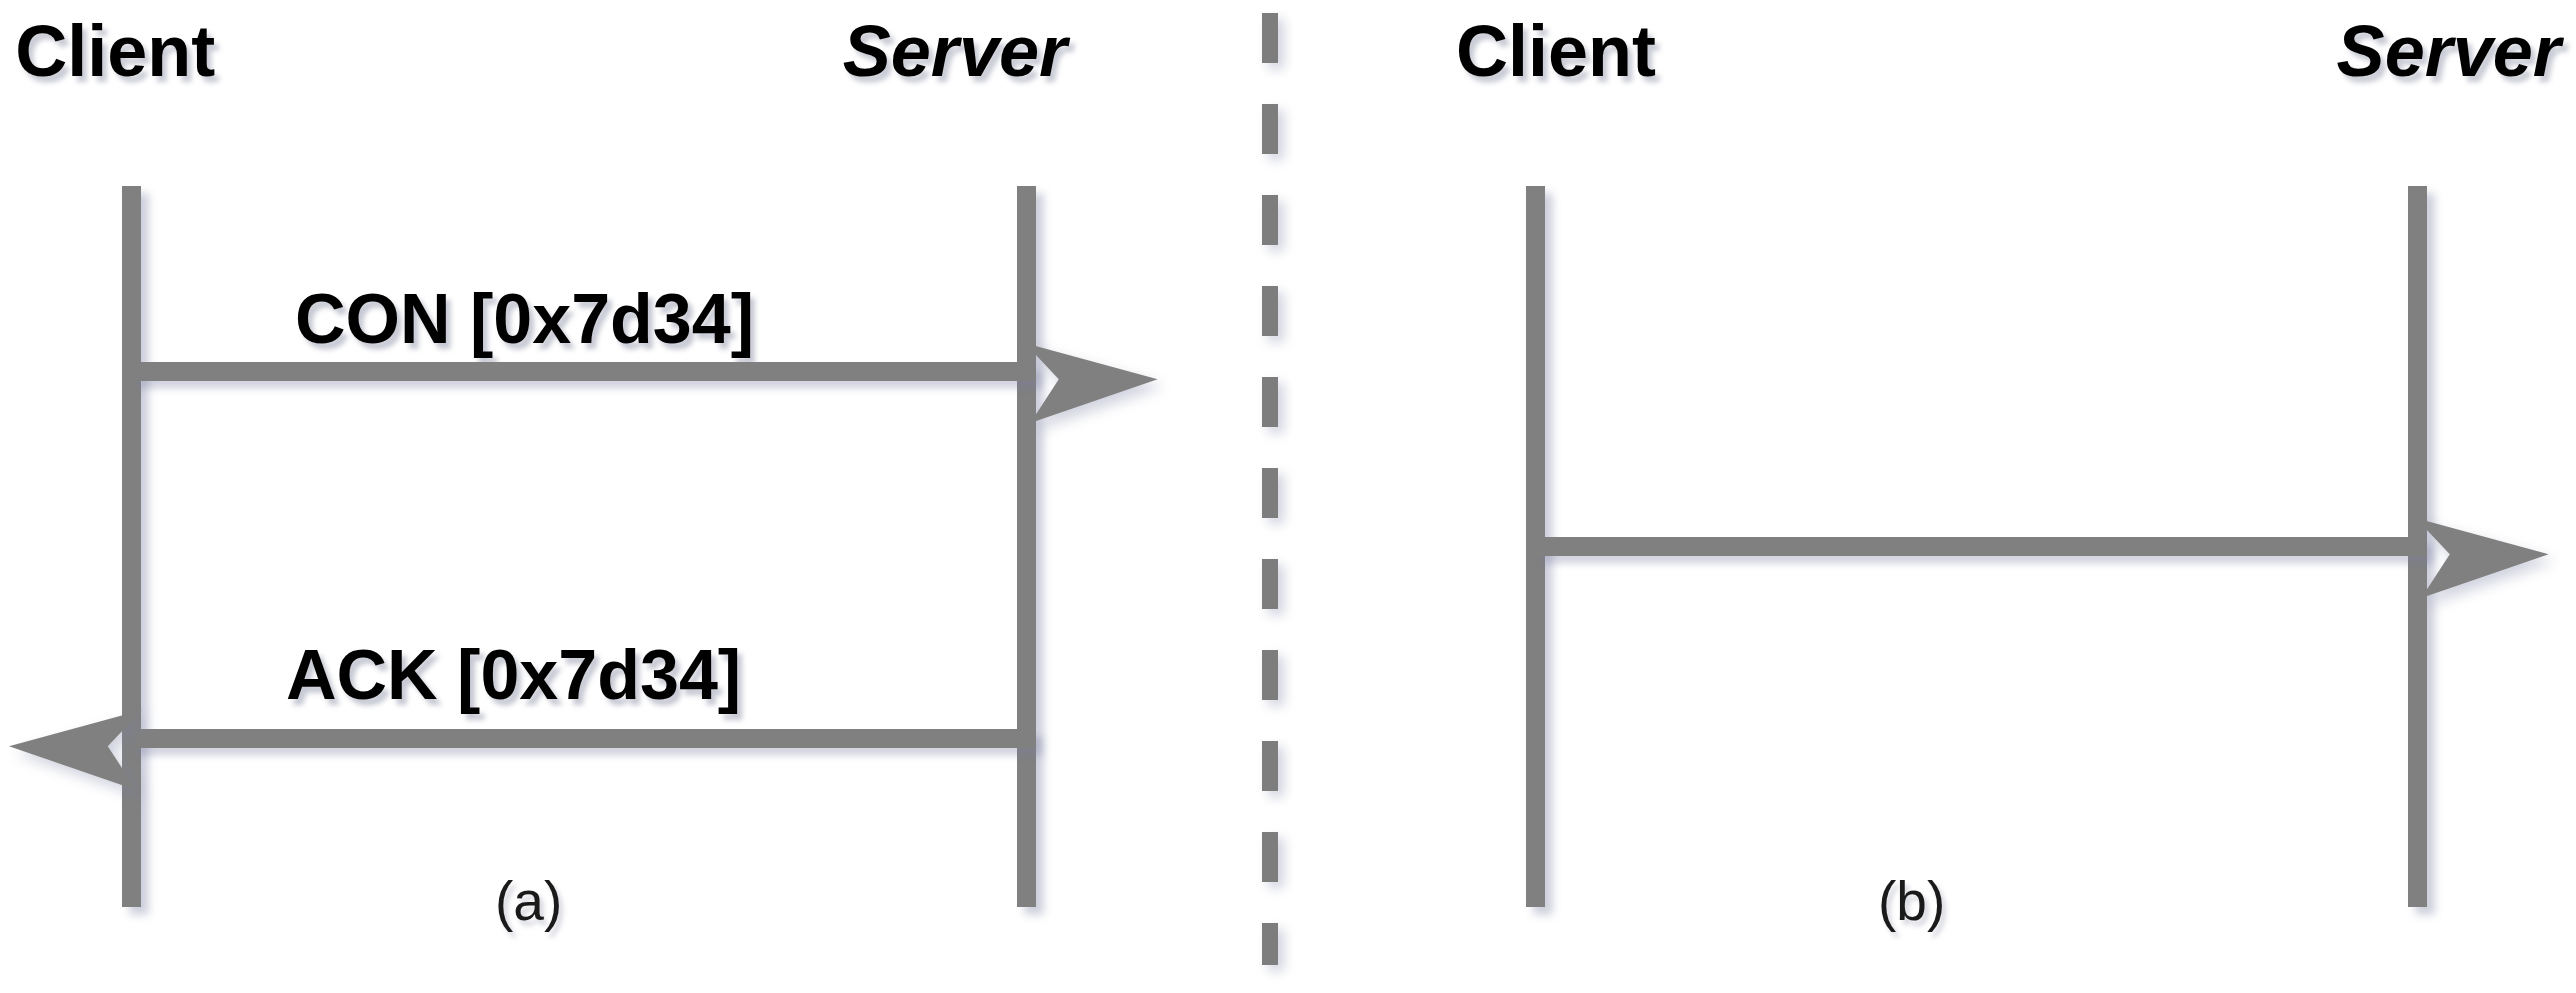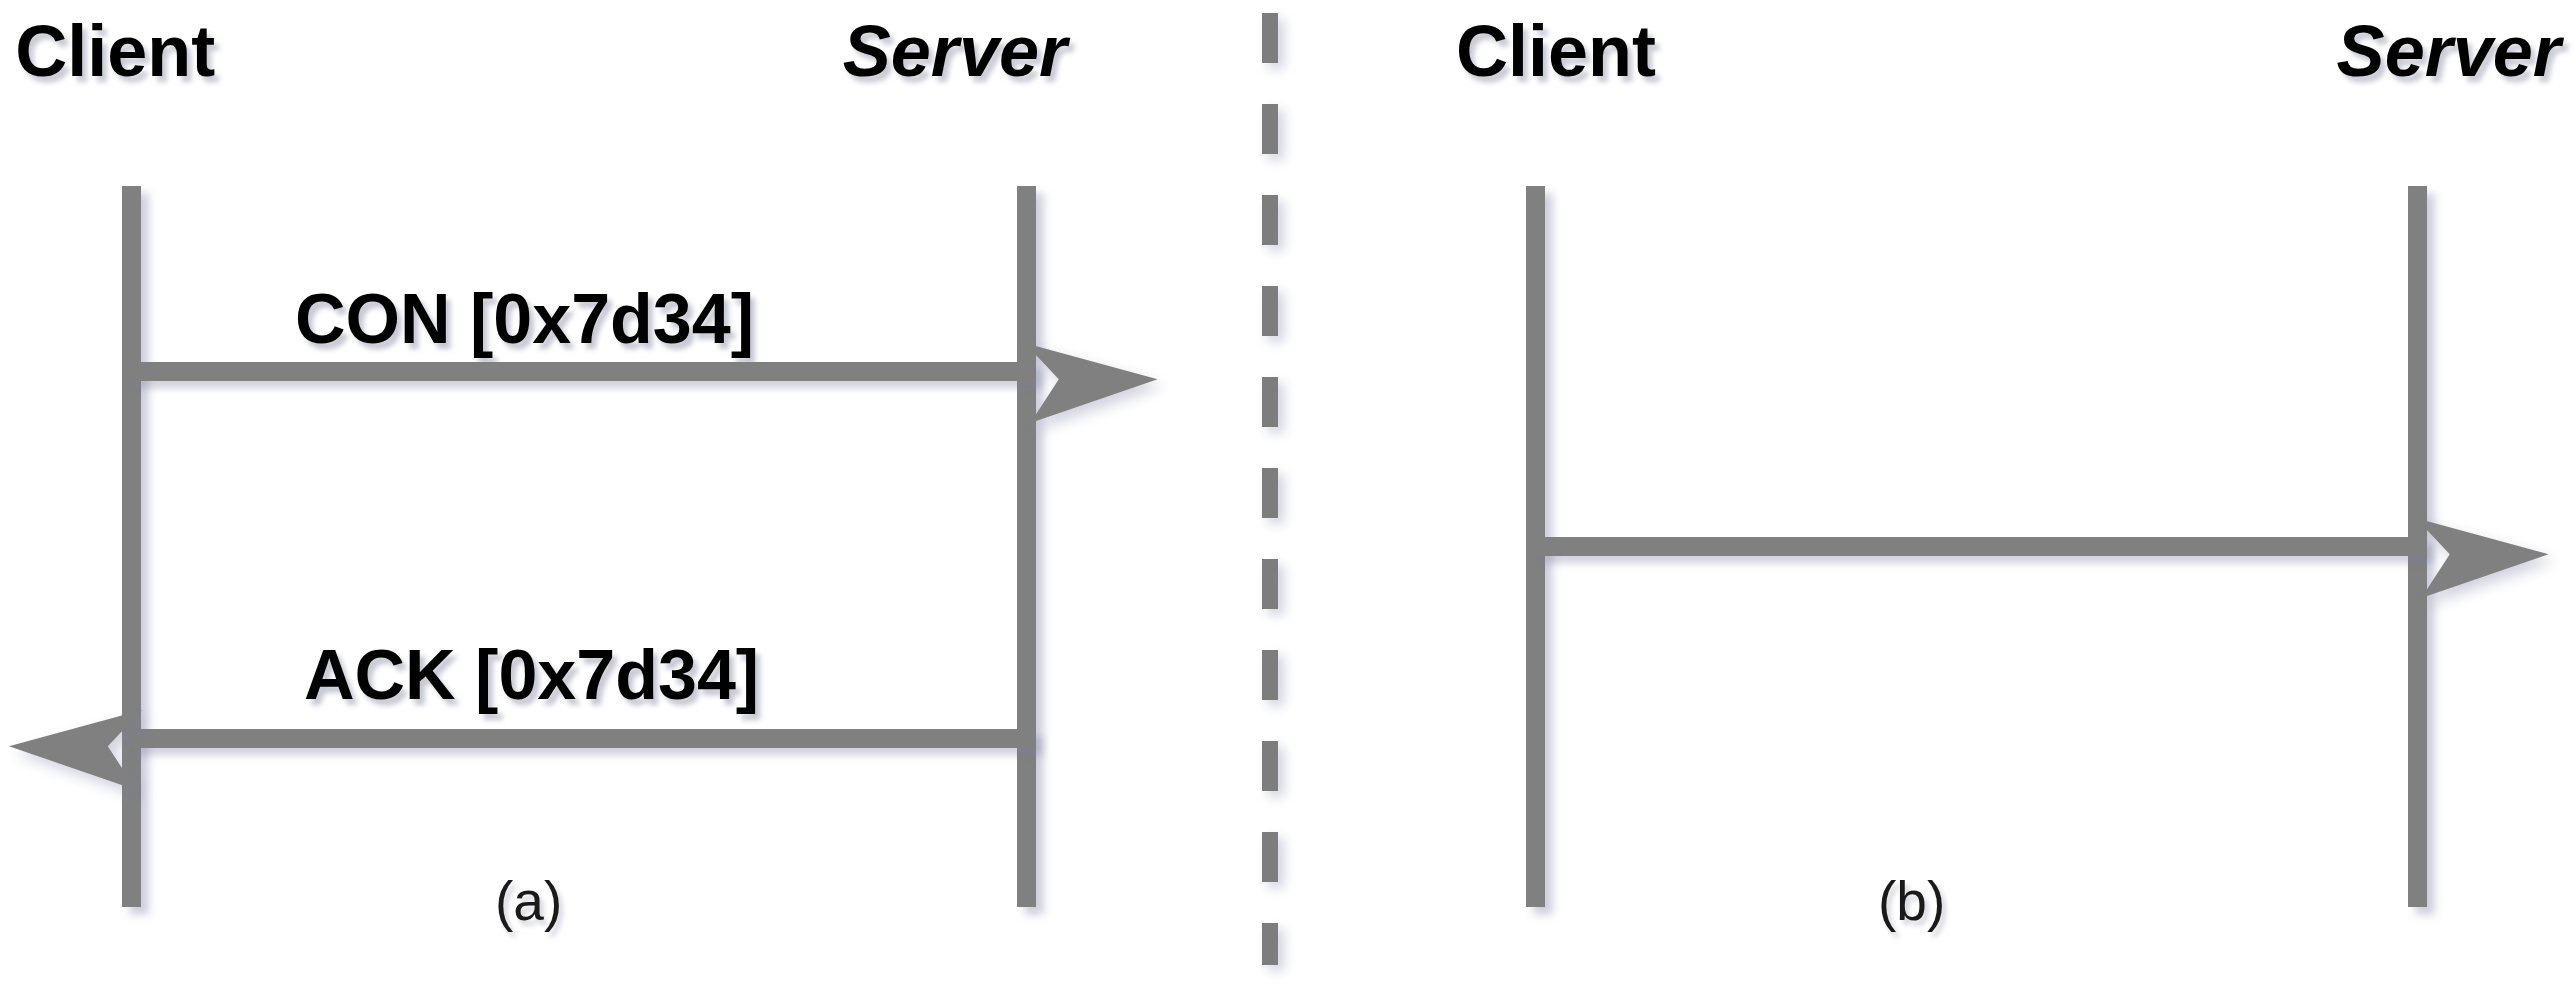--- a/index.html
+++ b/index.html
@@ -134,21 +134,21 @@
 
     <div class="message" style="left:131px; top:362px; width:905px;">
       <div class="msg-line" style="width:905px;"></div>
       <div class="msg-head" style="left:905px;">
         <svg width="133" height="114" viewBox="0 0 140 120">
           <path d="M -12 18 L 128 56 L -6 102 L 24 56 Z" fill="#808080"></path>
         </svg>
       </div>
     </div>
 
-    <div class="msg-label" style="left:304px; top:640px;">ACK [0x7d34]</div>
+    <div class="msg-label" style="left:286px; top:640px;">ACK [0x7d34]</div>
 
     <div class="message" style="left:131px; top:729px; width:905px;">
       <div class="msg-line" style="width:905px;"></div>
       <div class="msg-head" style="left:0px;">
         <svg width="133" height="114" viewBox="0 0 140 120" style="position:absolute; left:-122px; top:0;">
           <path d="M 140 18 L 0 56 L 134 102 L 104 56 Z" fill="#808080"></path>
         </svg>
       </div>
     </div>
 

